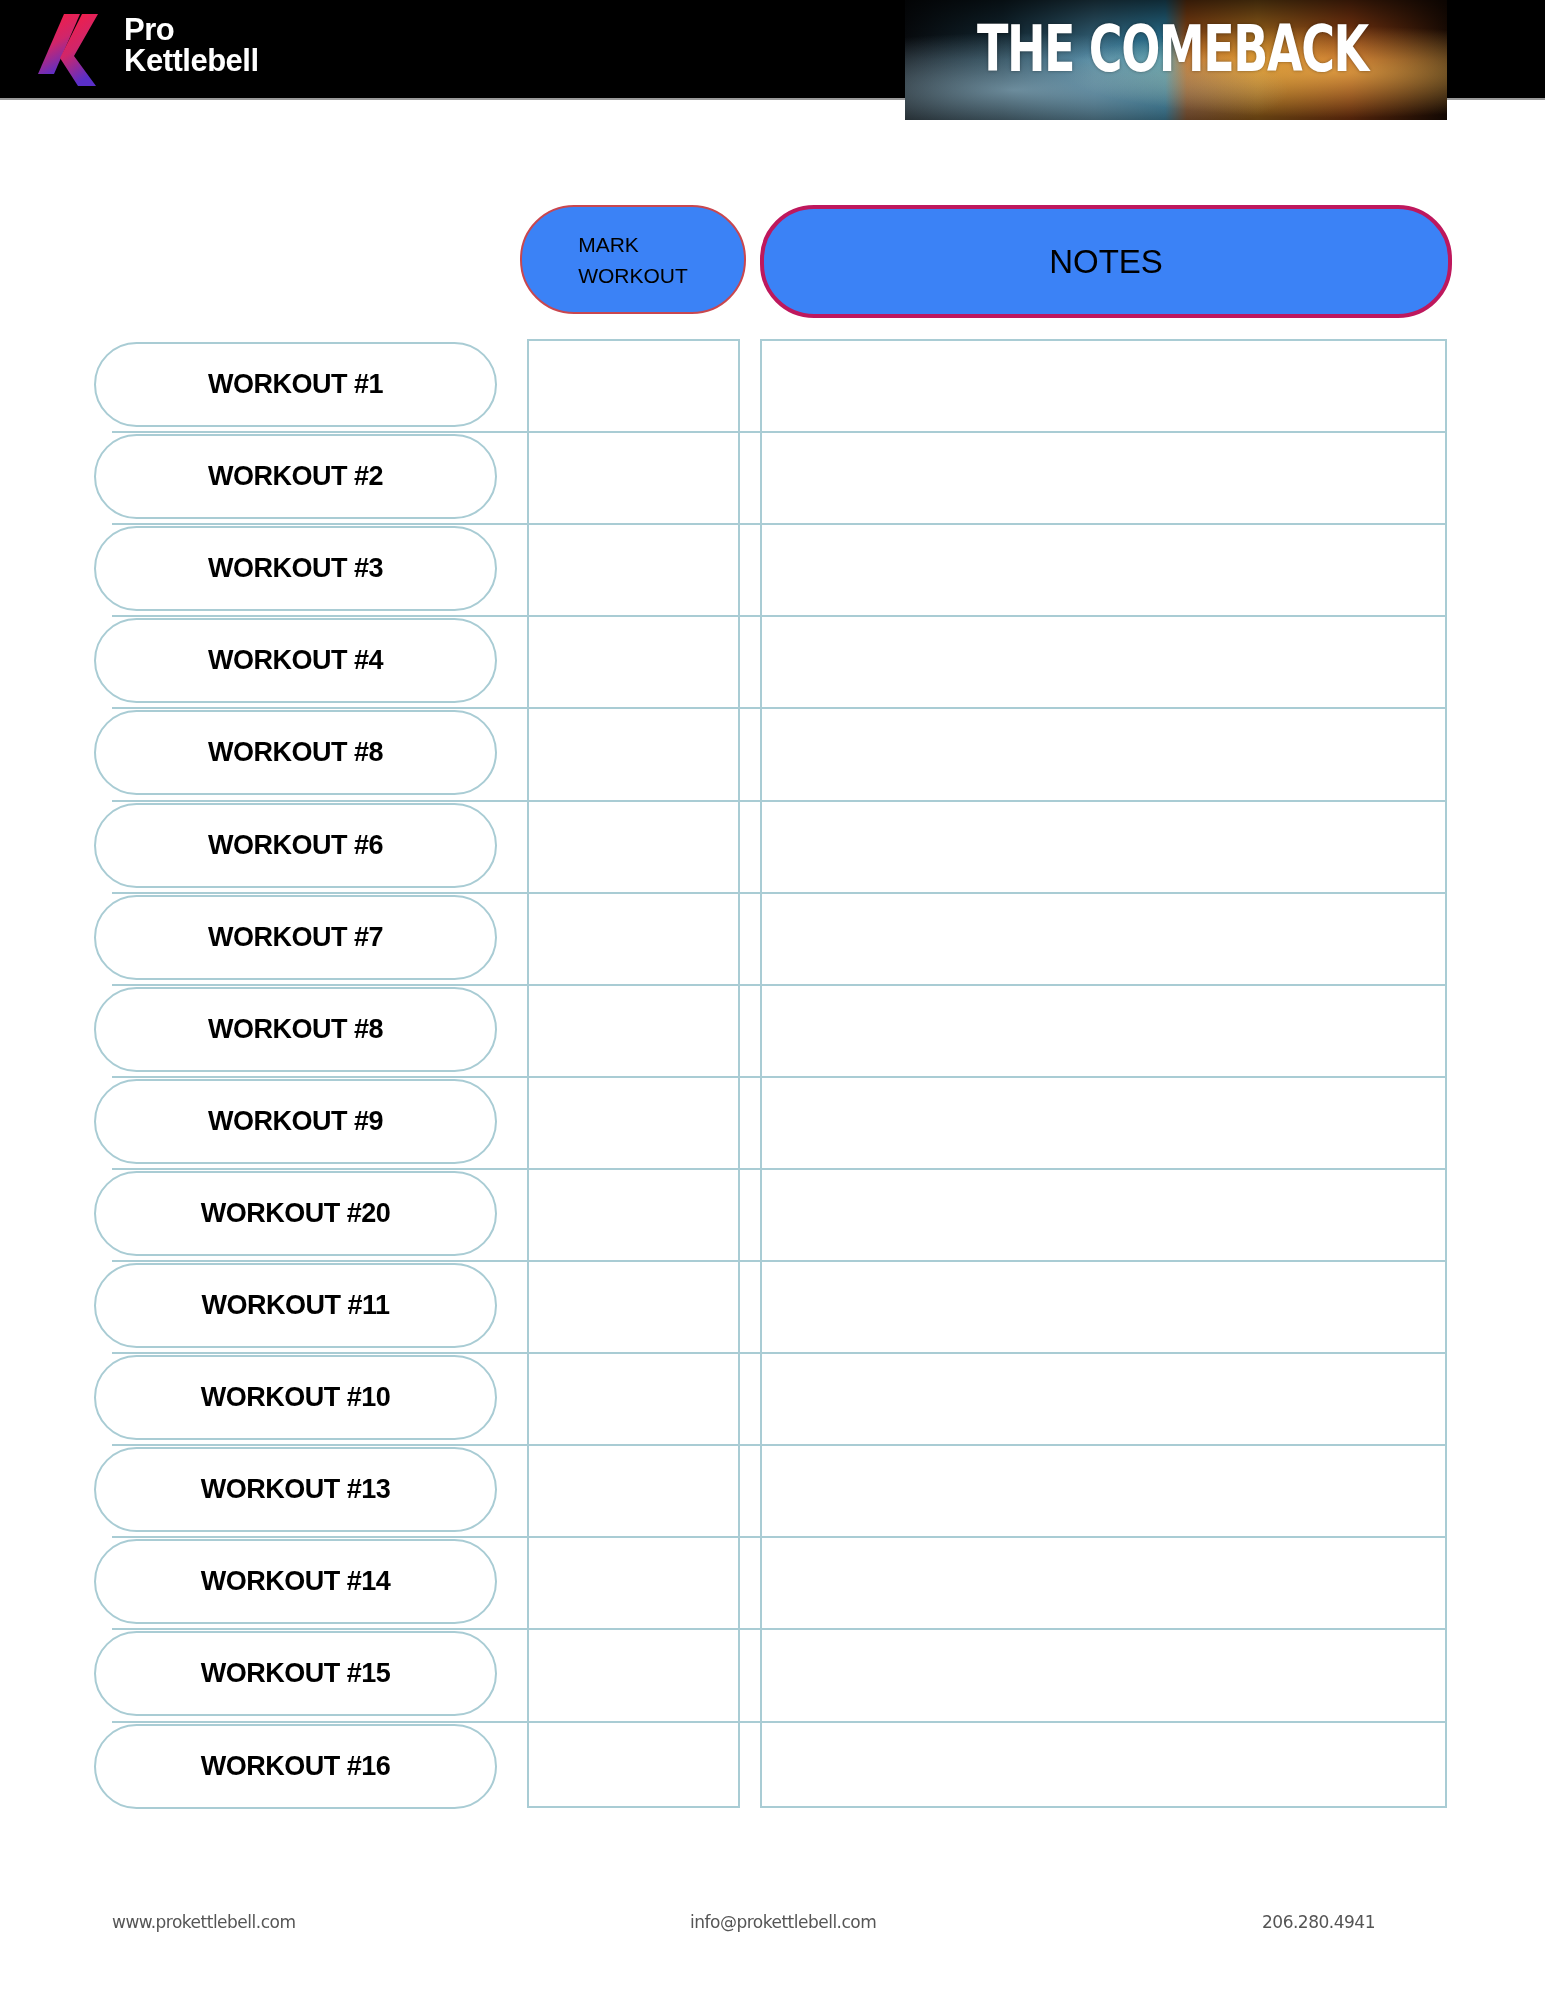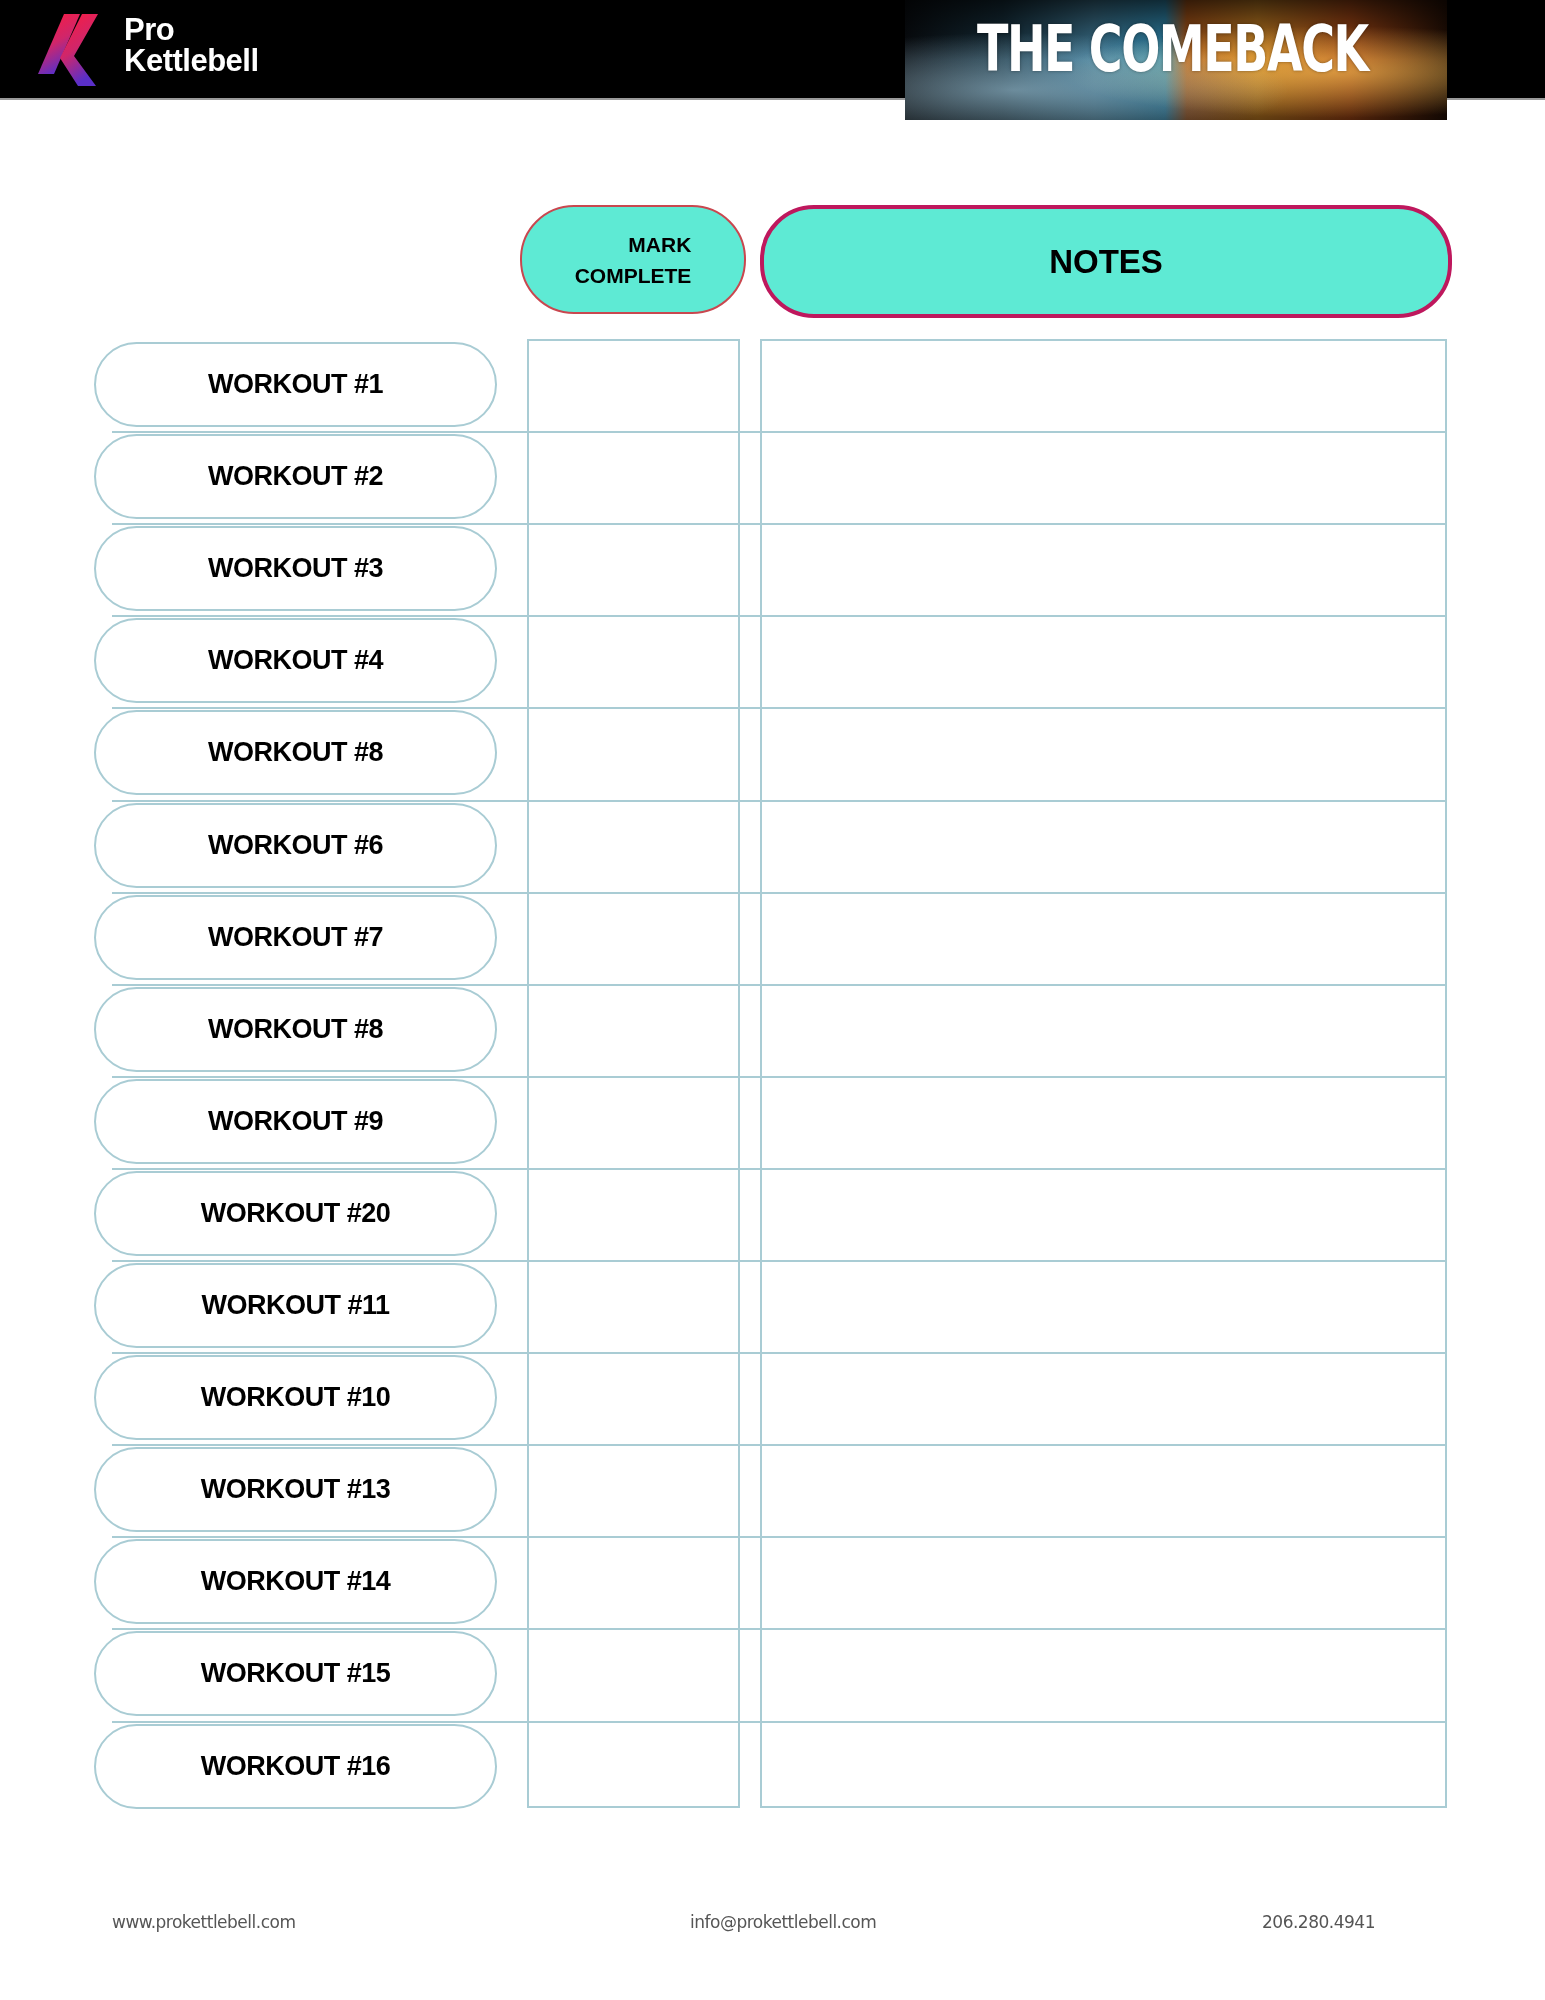--- a/index.html
+++ b/index.html
@@ -9,21 +9,21 @@
   .logo-text { position:absolute; left:124px; top:14px; color:#fff; font-weight:bold; font-size:31px; line-height:31px; letter-spacing:-0.5px; }
   .banner { position:absolute; left:905px; top:0; width:542px; height:120px; overflow:hidden;
     background: linear-gradient(90deg, #0b0f14 0%, #1b3a4a 18%, #4a8fb0 35%, #3ba9d8 48%, #d26a1e 52%, #f09a2a 65%, #c5561a 82%, #2a1206 100%); }
   .banner::before { content:""; position:absolute; inset:0;
     background: radial-gradient(ellipse at 20% 75%, rgba(180,220,240,0.55), transparent 45%),
                 radial-gradient(ellipse at 80% 60%, rgba(255,200,90,0.6), transparent 45%),
                 linear-gradient(180deg, rgba(0,0,0,0.75) 0%, rgba(0,0,0,0.15) 50%, rgba(0,0,0,0.6) 100%); }
   .banner-title { position:absolute; left:72px; top:14px; color:#fff; font-family:"DejaVu Sans", sans-serif; font-weight:bold;
     font-size:64px; line-height:70px; letter-spacing:-2px; transform:scaleX(0.72); transform-origin:left center; white-space:nowrap;
     text-shadow:0 0 4px rgba(0,0,0,0.4); }
-  .hdr-pill { position:absolute; background:#5eead4; border-radius:54px; display:flex; align-items:center; justify-content:center; text-align:right; color:#000; font-weight:bold; }
+  .hdr-pill { position:absolute; background:#3b82f6; border-radius:54px; display:flex; align-items:center; justify-content:center; text-align:left; color:#000; font-weight:normal; }
   .hdr-mark { left:520px; top:205px; width:222px; height:105px; border:2px solid #c9474f; font-size:21px; line-height:31px; }
   .hdr-notes { left:760px; top:205px; width:684px; height:105px; border:4px solid #be185d; font-size:33px; }
   .grid-line { position:absolute; background:#a9ccd4; }
   .cell-box { position:absolute; border:2px solid #a9ccd4; box-sizing:border-box; background:transparent; }
   .row-pill { position:absolute; left:94px; width:403px; height:85px; box-sizing:border-box; border:2px solid #a9ccd4; border-radius:43px; background:#fff;
     display:flex; align-items:center; justify-content:center; font-weight:bold; font-size:27px; color:#000; letter-spacing:-0.5px; }
   .footer { position:absolute; top:1912px; font-size:17px; color:#555; font-family:"DejaVu Sans", sans-serif; letter-spacing:-0.5px; }
 </style>
 </head>
 <body>
@@ -45,21 +45,21 @@
     <div>Kettlebell</div>
   </div>
   <div class="banner">
     <div class="banner-title">THE COMEBACK</div>
   </div>
 </div>
 
 <div class="hdr-pill hdr-mark">
   <div>
     <div>MARK</div>
-    <div>COMPLETE</div>
+    <div>WORKOUT</div>
   </div>
 </div>
 <div class="hdr-pill hdr-notes">
   <span>NOTES</span>
 </div>
 
 <div id="table">
     <div class="cell-box" style="left:527px;top:339px;width:213px;height:1469px;"></div>
     <div class="cell-box" style="left:760px;top:339px;width:687px;height:1469px;"></div>
     <div style="position:absolute;left:529px;top:341px;width:209px;height:88px;"></div>

